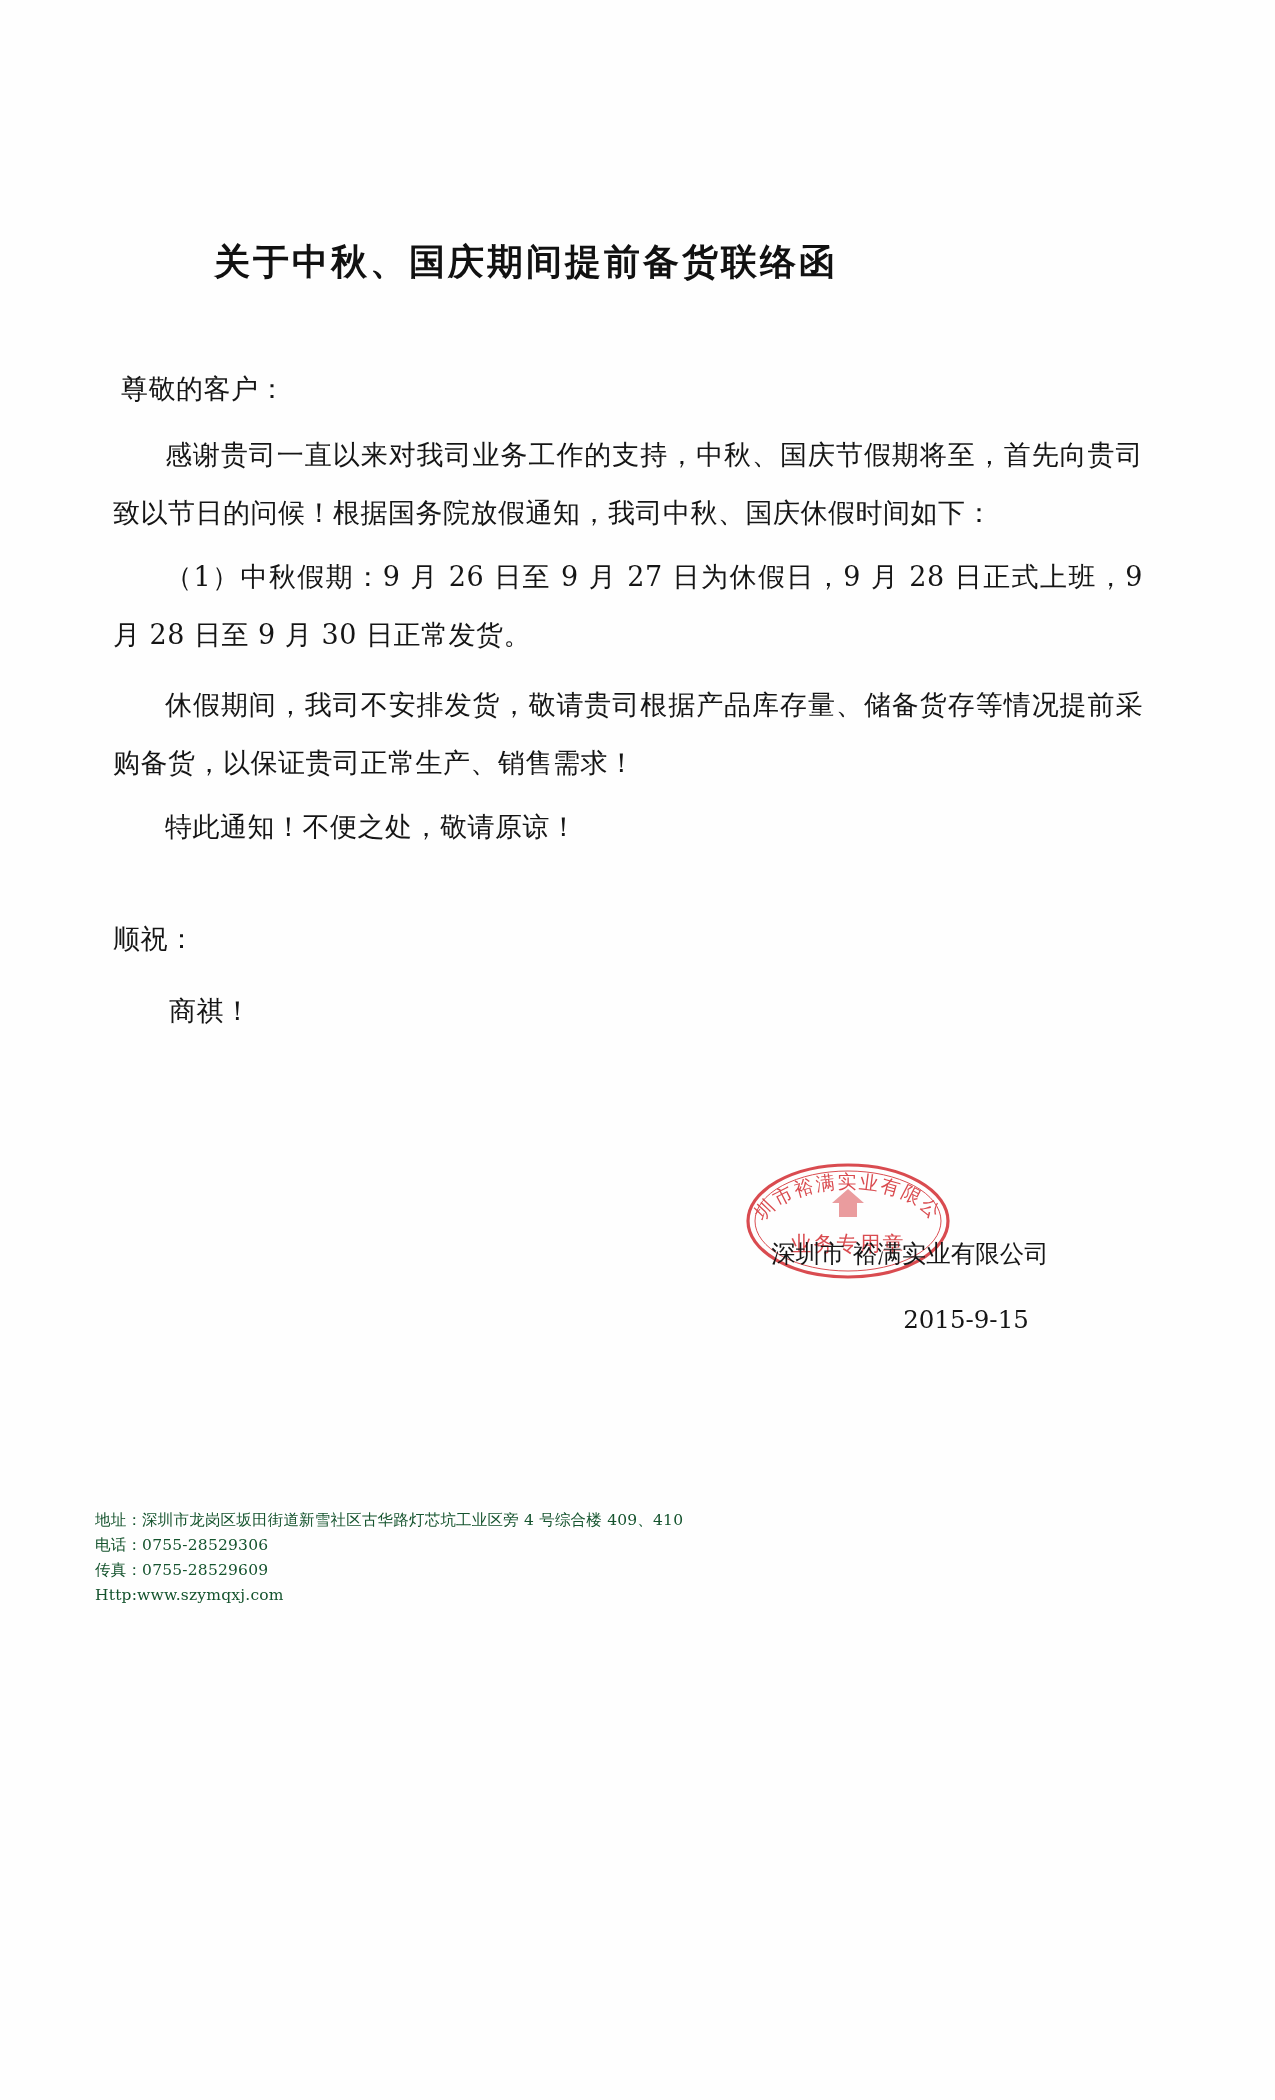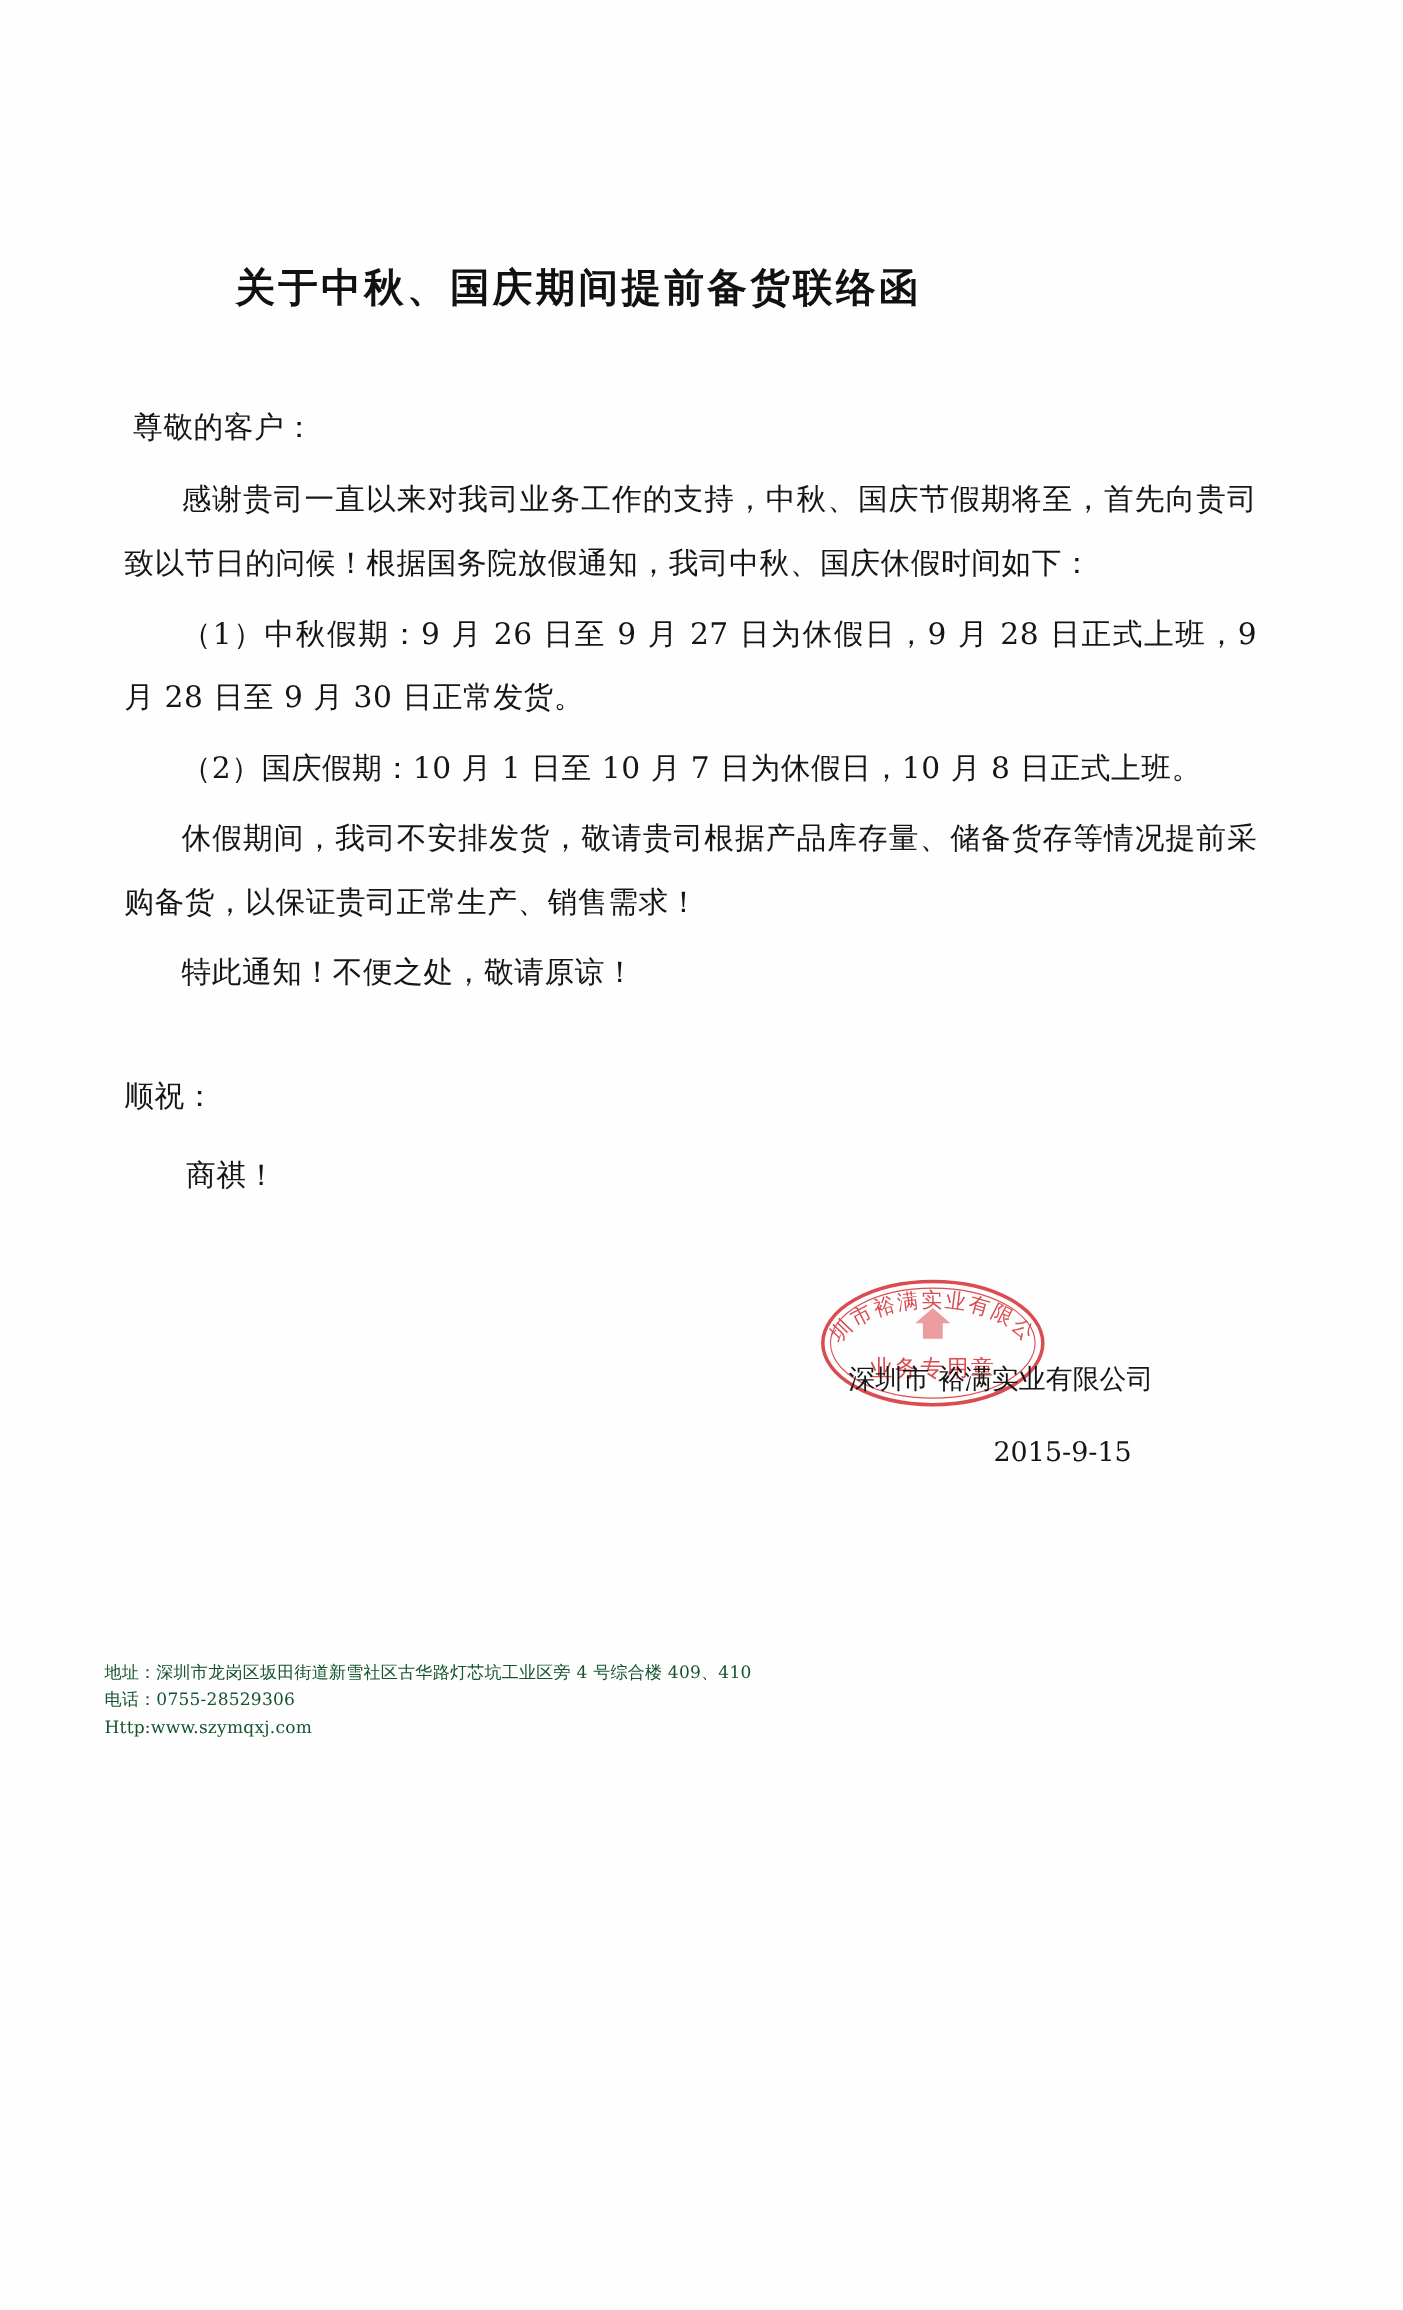--- a/index.html
+++ b/index.html
@@ -203,21 +203,20 @@
 
   <div class="doc-title">关于中秋、国庆期间提前备货联络函</div>
 
   <div class="body-block">
     <p class="para salutation">尊敬的客户：</p>
     <div class="gap-small"></div>
     <p class="para indent">感谢贵司一直以来对我司业务工作的支持，中秋、国庆节假期将至，首先向贵司致以节日的问候！根据国务院放假通知，我司中秋、国庆休假时间如下：</p>
     <div class="gap-small"></div>
     <p class="para indent">（1）中秋假期：9 月 26 日至 9 月 27 日为休假日，9 月 28 日正式上班，9 月 28 日至 9 月 30 日正常发货。</p>
     <div class="gap-small"></div>
-    <p class="para indent">（2）国庆假期：10 月 1 日至 10 月 7 日为休假日，10 月 8 日正式上班。</p>
     <div class="gap-small"></div>
     <p class="para indent">休假期间，我司不安排发货，敬请贵司根据产品库存量、储备货存等情况提前采购备货，以保证贵司正常生产、销售需求！</p>
     <div class="gap-small"></div>
     <p class="para indent">特此通知！不便之处，敬请原谅！</p>
     <div class="gap-large"></div>
     <p class="para closing">顺祝：</p>
     <div class="gap-med"></div>
     <p class="para closing-2">商祺！</p>
   </div>
 
@@ -237,16 +236,17 @@
   </div>
 
   <div class="sign-block">
     <div class="sign-line">深圳市 裕满实业有限公司</div>
     <div class="sign-date">2015-9-15</div>
   </div>
 
   <div class="footer">
     <div class="footer-line">地址：深圳市龙岗区坂田街道新雪社区古华路灯芯坑工业区旁 4 号综合楼 409、410</div>
     <div class="footer-line">电话：0755-28529306</div>
+    <div class="footer-line">传真：0755-28529609</div>
     <div class="footer-line lat">Http:www.szymqxj.com</div>
   </div>
 
 </div>
 
 </body></html>

